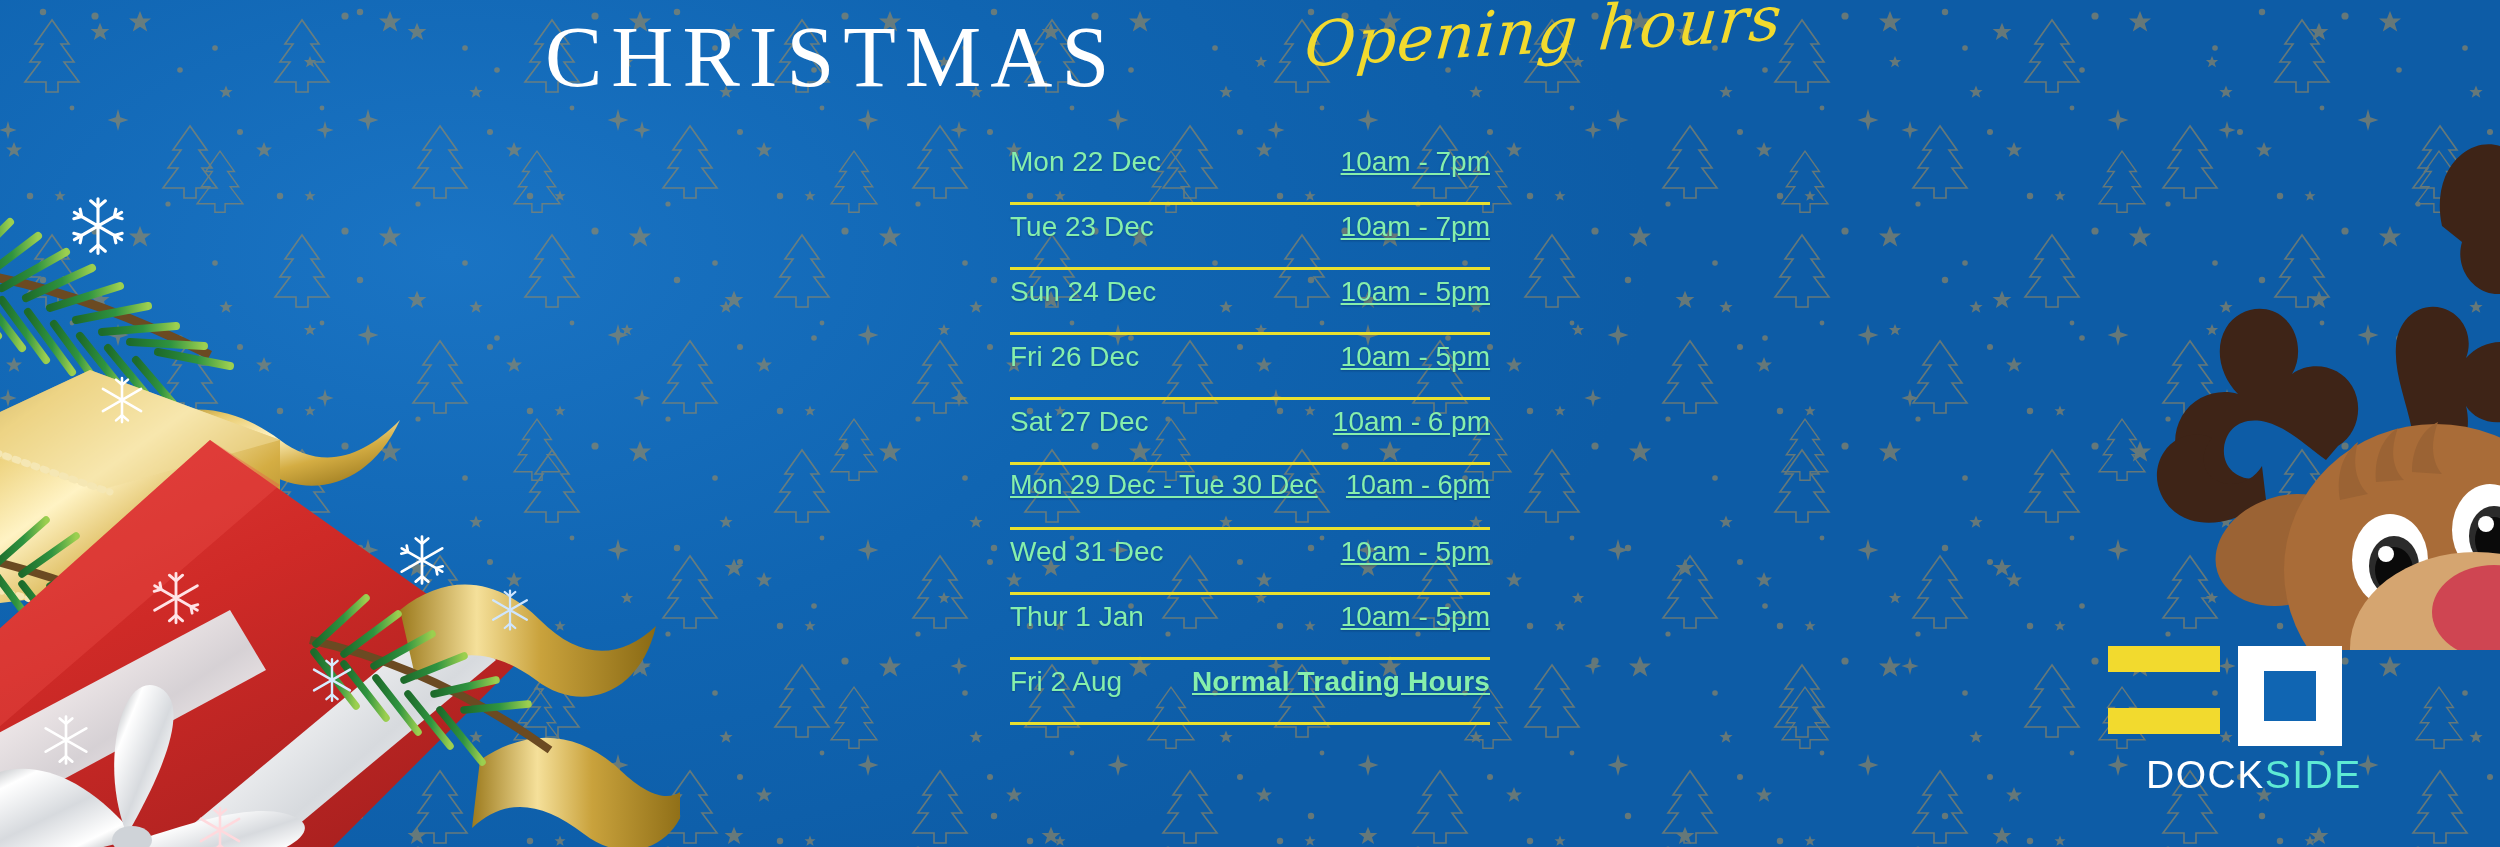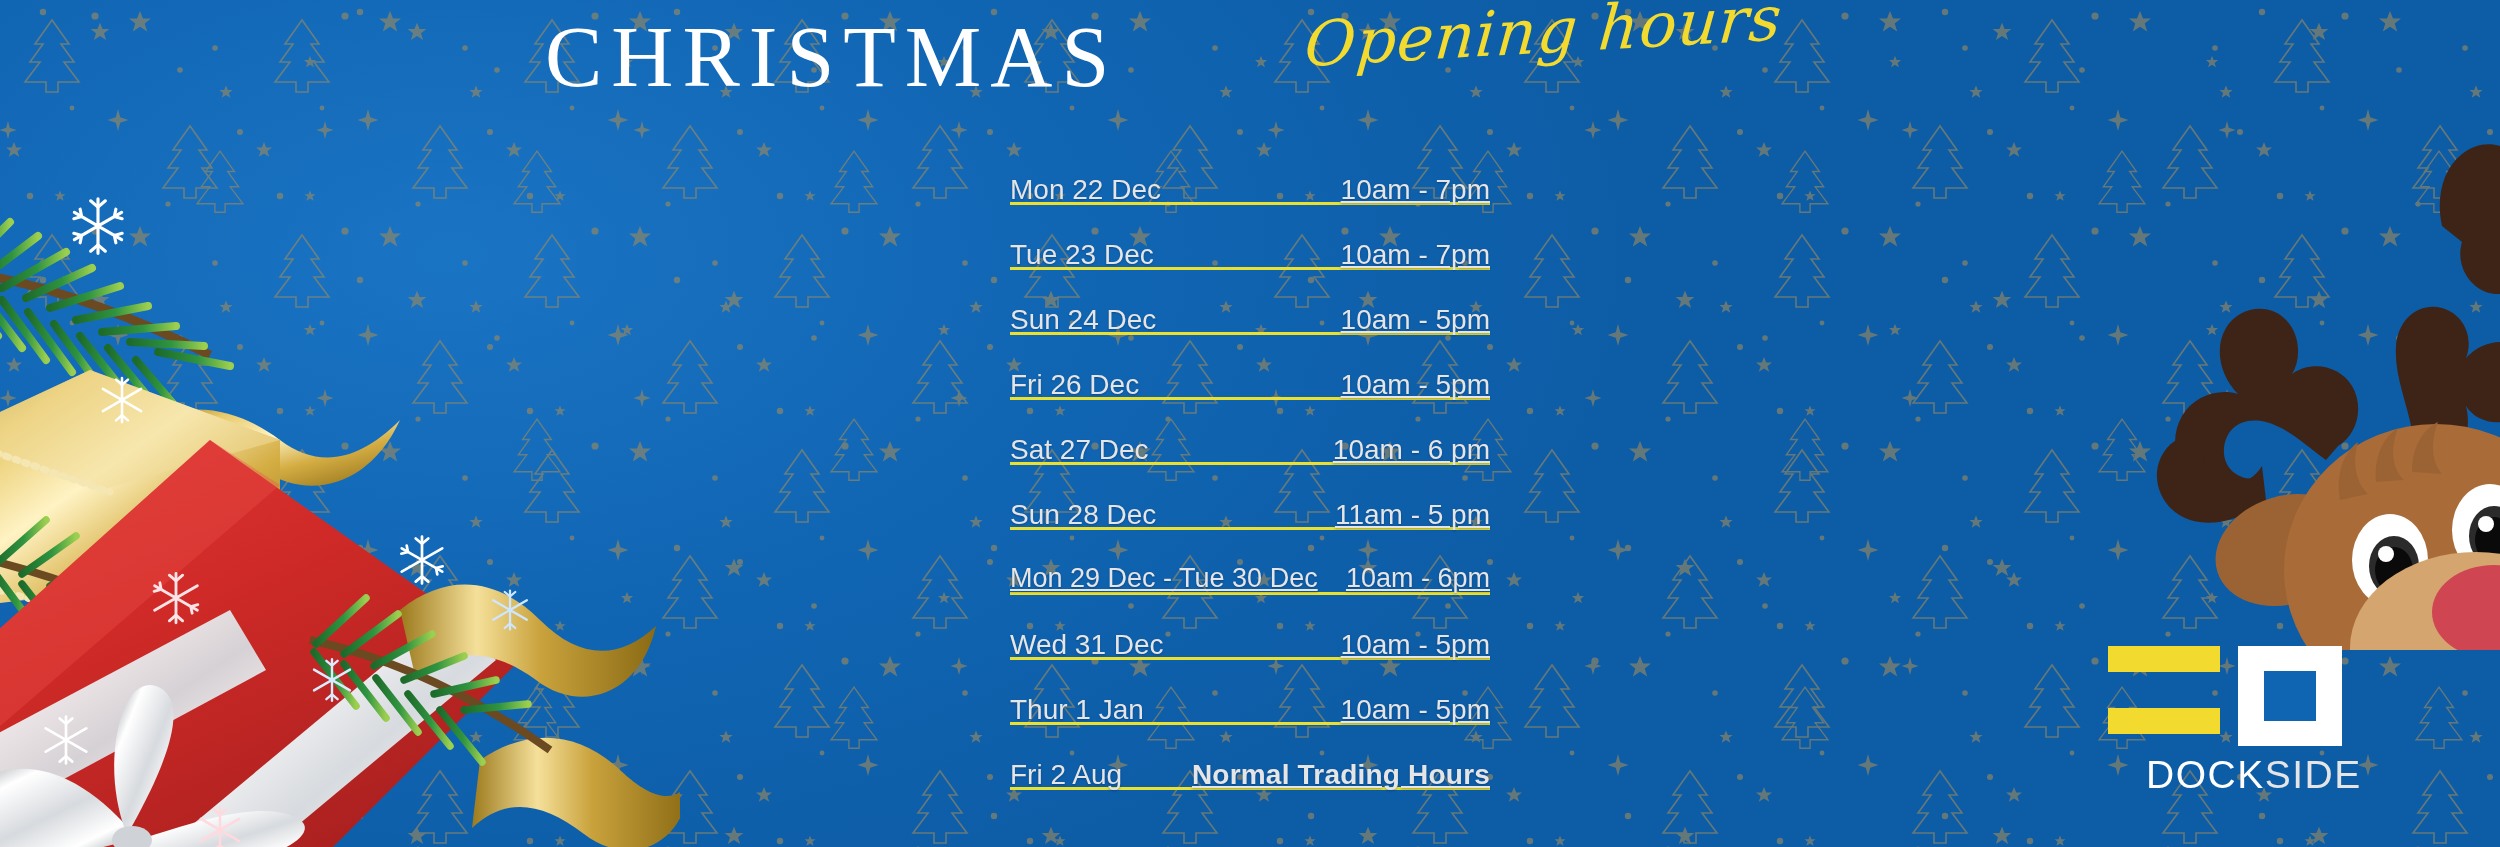--- a/index.html
+++ b/index.html
@@ -64,26 +64,25 @@
     position:relative;
     height:65px;
     display:flex;
     align-items:flex-start;
     justify-content:space-between;
     border-bottom:3px solid #E9E02F;
     padding-top:4px;
   }
   .row:last-child { border-bottom:3px solid #E9E02F; }
   .day, .time {
-    color:#e5e5e5;
+    color:#86efac;
     font-size:28px;
     line-height:1.25;
     white-space:nowrap;
     text-shadow: 0 1px 2px rgba(0,30,70,.35);
-    margin-top: 28px;
   }
   .time { text-align:right;text-decoration:underline; }
   .time.bold { font-weight:bold; letter-spacing:.2px; }
   .row.wide .day { font-size:27px;text-decoration:underline; }
   .row.wide .time { font-size:27px; }
 
   
   .reindeer { position:absolute; right:-10px; top:30px; width:420px; height:620px; }
 
   
@@ -105,21 +104,21 @@
   .logo .sq i {
     position:absolute; left:26px; top:25px; width:52px; height:50px;
     background:#1065B2; display:block;
   }
   .logo .word {
     position:absolute; left:18px; top:113px;
     font-size:39px; letter-spacing:1.5px; font-weight:300;
     white-space:nowrap;
   }
   .logo .word .dock { color:#ffffff;margin-left:42px; }
-  .logo .word .side { color:#e5e5e5; }
+  .logo .word .side { color:#5eead4; }
 </style>
 </head>
 <body>
 
 <div class="banner">
 
   <div class="bg-base"></div>
 
   <svg class="bg-pattern" viewBox="0 0 2500 847" preserveAspectRatio="none">
     <defs>
@@ -178,24 +177,20 @@
         <div class="day">Sun 24 Dec</div>
         <div class="time">10am - 5pm</div>
       </div>
       <div class="row">
         <div class="day">Fri 26 Dec</div>
         <div class="time">10am - 5pm</div>
       </div>
       <div class="row">
         <div class="day">Sat 27 Dec</div>
         <div class="time">10am - 6 pm</div>
-      </div>
-      <div class="row">
-        <div class="day">Sun 28 Dec</div>
-        <div class="time">11am -  5 pm</div>
       </div>
       <div class="row wide">
         <div class="day">Mon 29 Dec - Tue 30 Dec</div>
         <div class="time">10am - 6pm</div>
       </div>
       <div class="row">
         <div class="day">Wed 31 Dec</div>
         <div class="time">10am - 5pm</div>
       </div>
       <div class="row">

